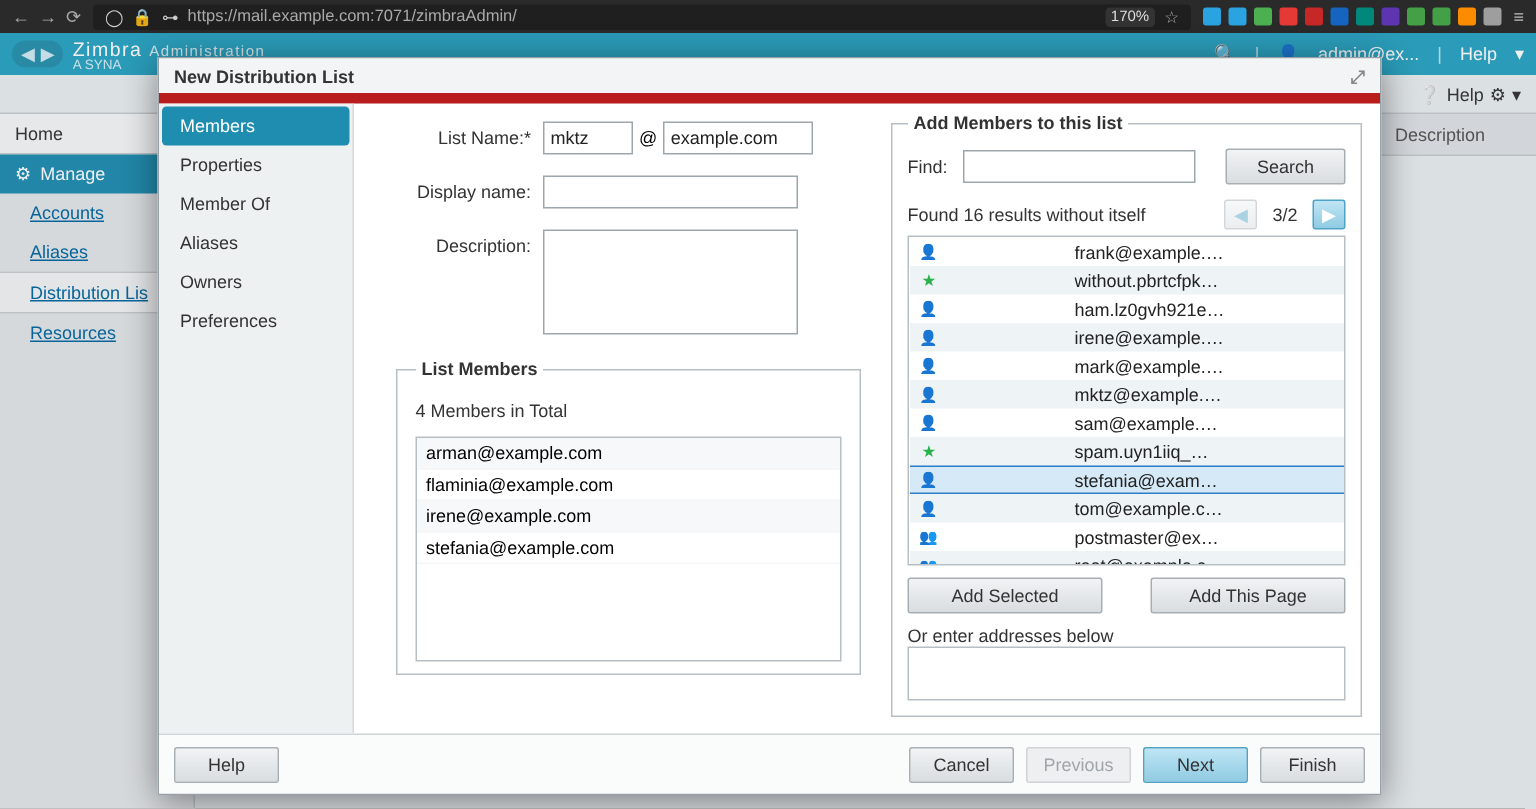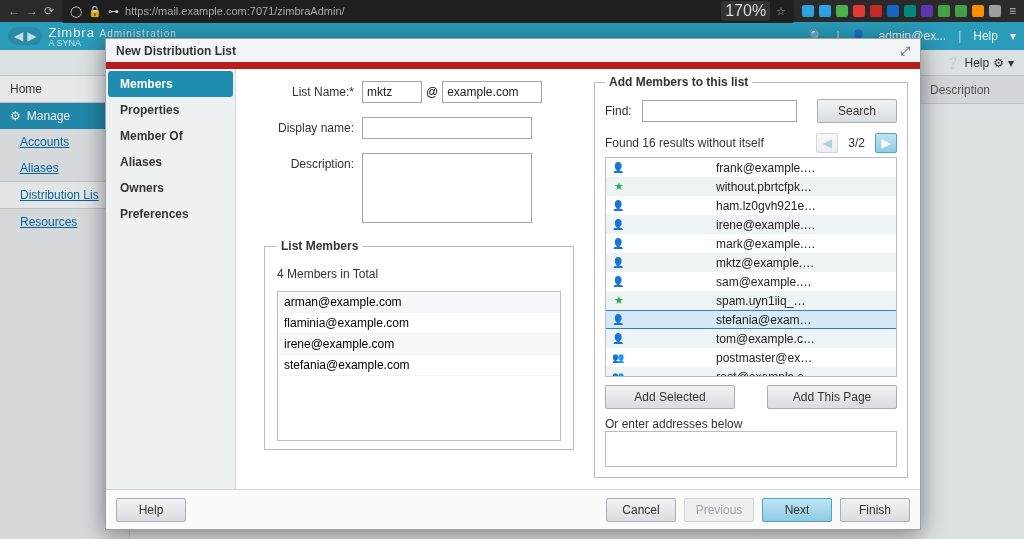--- a/index.html
+++ b/index.html
@@ -31,21 +31,21 @@
     padding: 2px 8px;
     flex: 1;
     display: flex;
     align-items: center;
     gap: 6px;
     font-size: 11px;
     color: #aaa;
   }
   .browser-bar .url-area .lock { color: #ccc; }
   .browser-bar .zoom {
-    background: #333; color:#ddd; border-radius:3px; padding:1px 4px; font-size:16px;
+    background: #333; color:#ddd; border-radius:3px; padding:1px 4px; font-size:10px;
   }
   .browser-bar .ext-icons { display:flex; gap:5px; }
   .browser-bar .dot { width:12px; height:12px; border-radius:2px; }
 
   
   .app-header {
     height: 28px;
     background: #29a3c2;
     color: #fff;
     display: flex;
@@ -102,21 +102,21 @@
   .dialog-title {
     height: 30px; background:#f2f4f5; border-bottom:7px solid #b91c1c;
     display:flex; align-items:center; padding:0 10px; font-weight:bold; color:#333;
   }
   .dialog-title .expand { margin-left:auto; color:#888; }
   .dialog-body {
     flex:1; display:flex; overflow:hidden;
   }
   .dlg-nav {
     width:130px; background:#eef1f2; border-right:1px solid #d4d9db;
-    display:flex; flex-direction:column; padding-top:2px;font-weight:bold;
+    display:flex; flex-direction:column; padding-top:2px;
   }
   .dlg-nav .item {
     padding:6px 12px; color:#333; border-radius:3px; margin:0 2px;
   }
   .dlg-nav .item.active {
     background:#1f8db0; color:#fff;
   }
   .dlg-main {
     flex:1; padding: 6px 12px 4px 28px; overflow:auto;
     display:flex; gap:20px;

